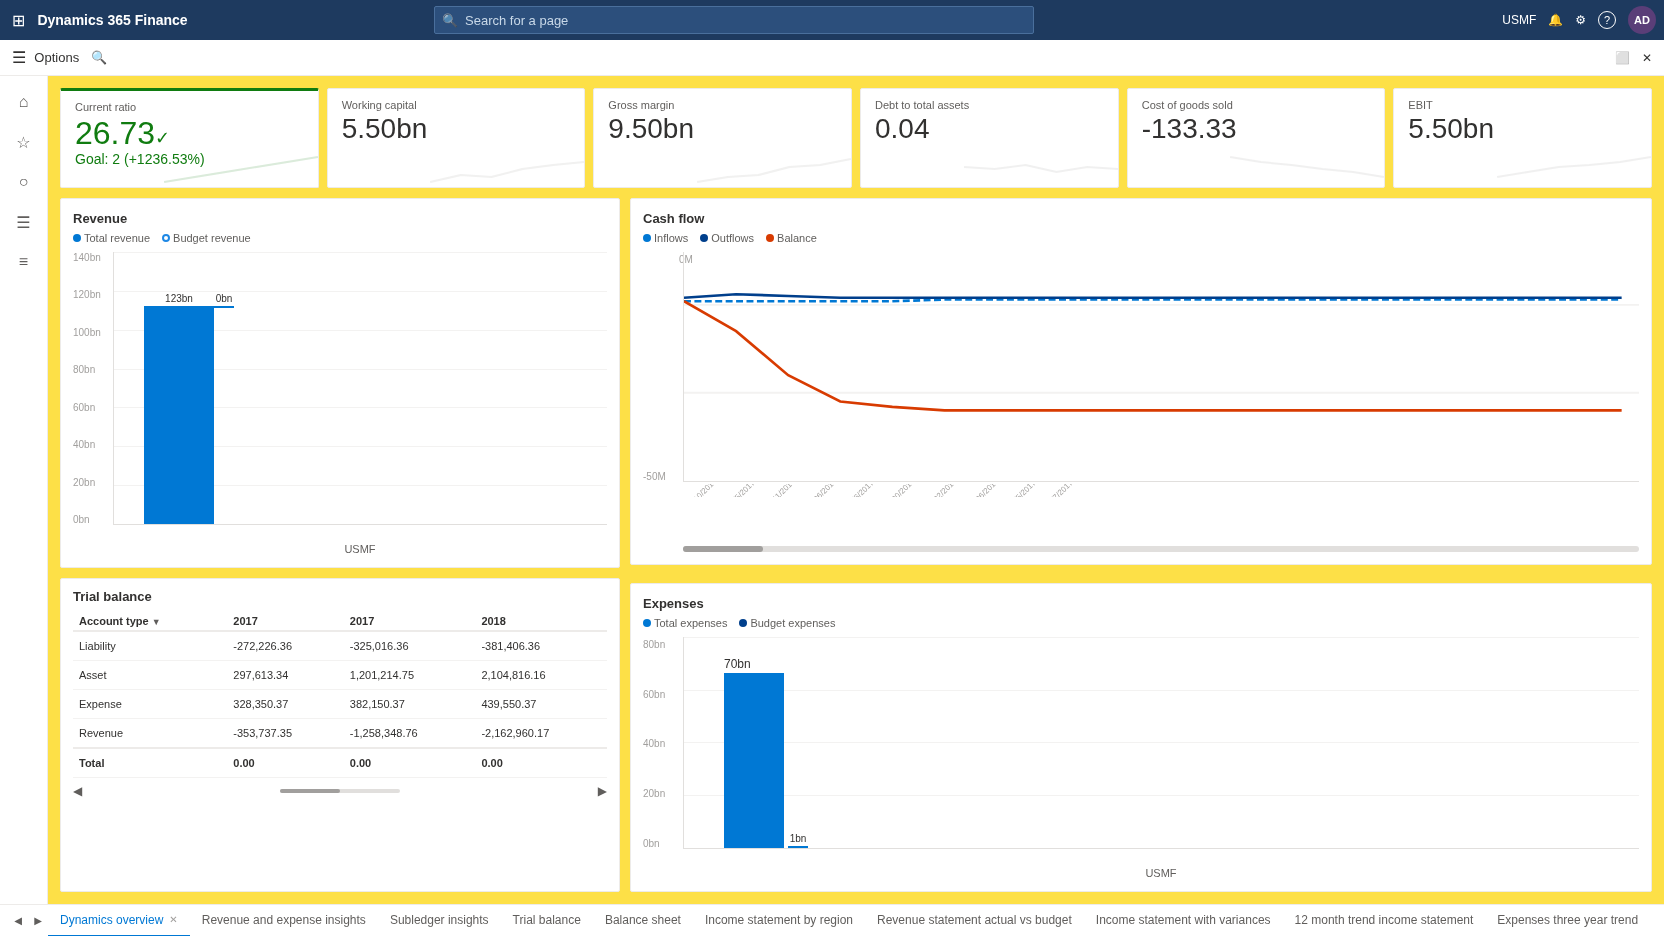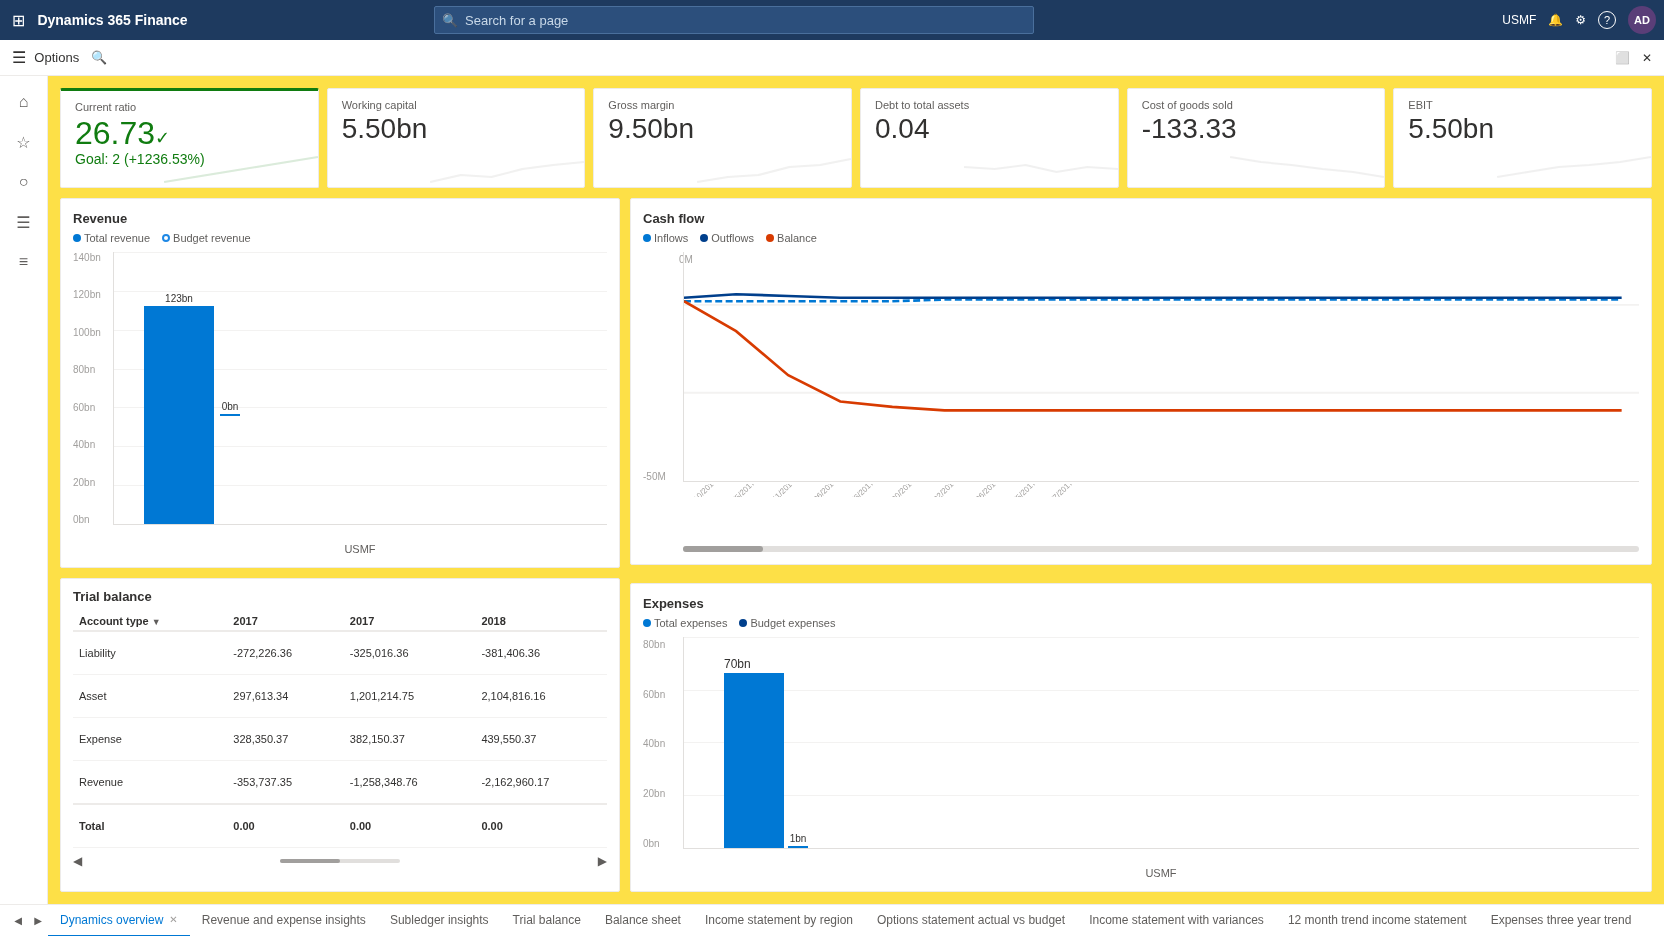--- a/index.html
+++ b/index.html
@@ -154,21 +154,21 @@
     .trial-table th {
       text-align: left;
       padding: 3px 6px;
       border-bottom: 2px solid #edebe9;
       color: #323130;
       font-weight: 600;
       cursor: pointer;
     }
     .trial-table th.right { text-align: left; }
     .trial-table td {
-      padding: 15px 6px;
+      padding: 8px 6px;
       border-bottom: 1px solid #f3f2f1;
       color: #323130;
     }
     .trial-table td.right { }
     .trial-table tr.total td { font-weight: 700; border-top: 2px solid #edebe9; }
     .sort-arrow { font-size: 9px; color: #605e5c; }
 
     
     .right-col {
       display: flex;
@@ -365,21 +365,21 @@
             <div style="position:relative; height:100%; border-left:1px solid #e1dfdd; border-bottom:1px solid #e1dfdd;">
 
               <div style="position:absolute; left:0; right:0; top:0; border-top:1px solid #f3f2f1;"></div>
               <div style="position:absolute; left:0; right:0; top:14.3%; border-top:1px solid #f3f2f1;"></div>
               <div style="position:absolute; left:0; right:0; top:28.6%; border-top:1px solid #f3f2f1;"></div>
               <div style="position:absolute; left:0; right:0; top:42.9%; border-top:1px solid #f3f2f1;"></div>
               <div style="position:absolute; left:0; right:0; top:57.1%; border-top:1px solid #f3f2f1;"></div>
               <div style="position:absolute; left:0; right:0; top:71.4%; border-top:1px solid #f3f2f1;"></div>
               <div style="position:absolute; left:0; right:0; top:85.7%; border-top:1px solid #f3f2f1;"></div>
 
-              <div style="position:absolute; bottom:0; left:30px; display:flex; align-items:center; gap:6px;">
+              <div style="position:absolute; bottom:0; left:30px; display:flex; align-items:flex-start; gap:0;">
 
                 <div style="position:relative;">
                   <div style="font-size:10px; color:#323130; text-align:center; margin-bottom:2px;">123bn</div>
                   <div style="width:70px; height:218px; background:#0078d4;"></div>
                 </div>
 
                 <div style="position:relative;">
                   <div style="font-size:10px; color:#323130; text-align:center; margin-bottom:2px;">0bn</div>
                   <div style="width:20px; height:2px; background:#0078d4;"></div>
                 </div>
@@ -575,21 +575,21 @@
   <div class="tab-item">
     <span>Trial balance</span>
   </div>
   <div class="tab-item">
     <span>Balance sheet</span>
   </div>
   <div class="tab-item">
     <span>Income statement by region</span>
   </div>
   <div class="tab-item">
-    <span>Options statement actual vs budget</span>
+    <span>Revenue statement actual vs budget</span>
   </div>
   <div class="tab-item">
     <span>Income statement with variances</span>
   </div>
   <div class="tab-item">
     <span>12 month trend income statement</span>
   </div>
   <div class="tab-item">
     <span>Expenses three year trend</span>
   </div>

